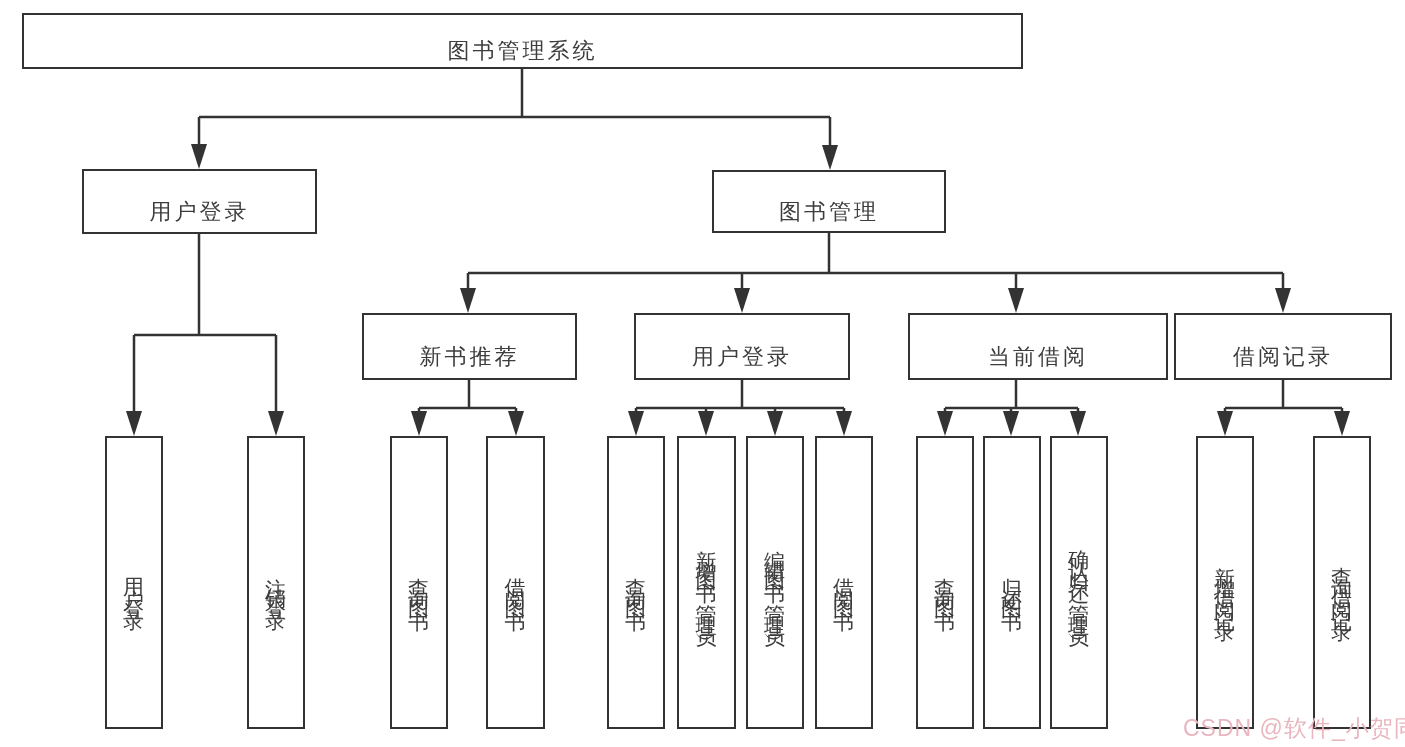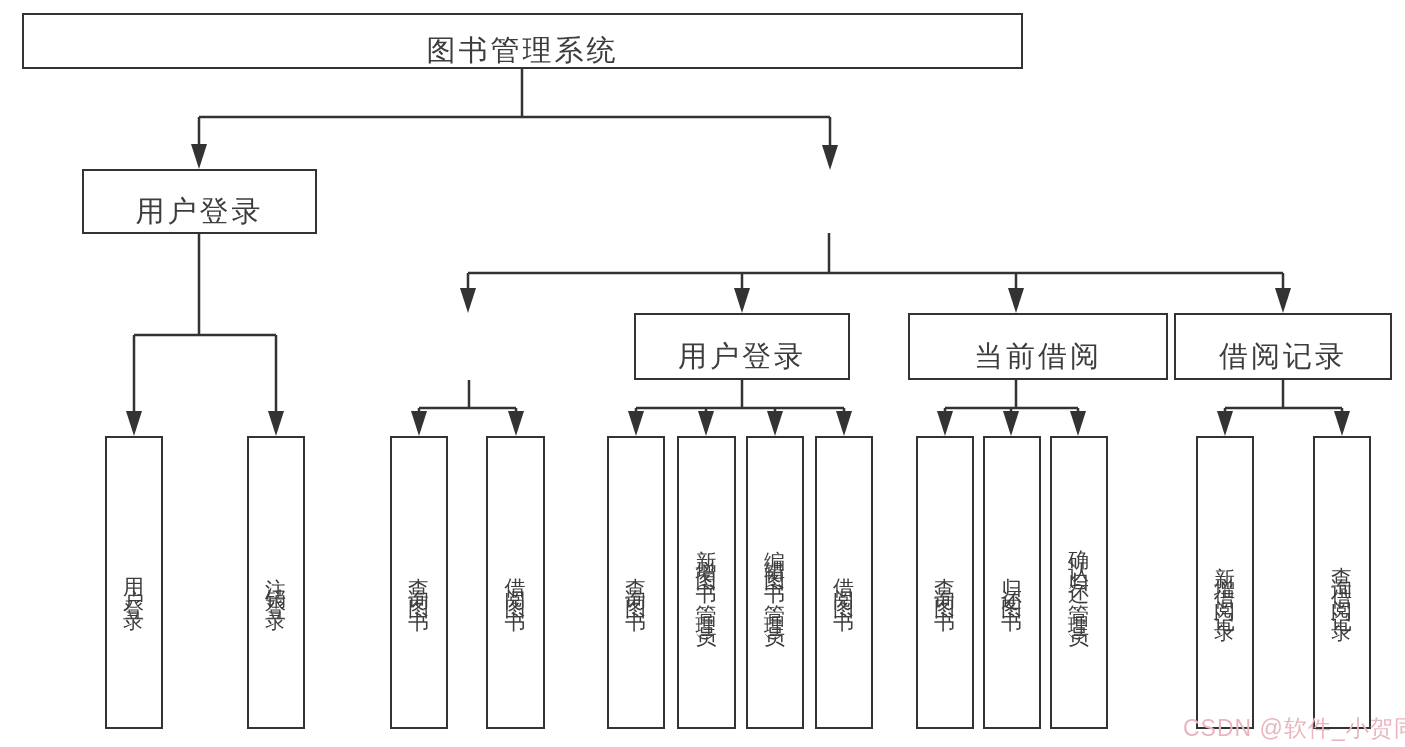--- a/index.html
+++ b/index.html
@@ -6,21 +6,21 @@
   .canvas{
     position:relative;width:1405px;height:747px;background:#ffffff;
     font-family:"Liberation Sans","DejaVu Sans",sans-serif;color:#3d3d3d;overflow:hidden;
   }
   svg.wires{position:absolute;left:0;top:0;width:1405px;height:747px;}
   .box{
     position:absolute;border:2.5px solid #333333;background:#ffffff;
     box-sizing:border-box;display:flex;align-items:center;justify-content:center;
     z-index:2;
   }
-  .hlabel{font-size:29px;letter-spacing:3px;white-space:nowrap;margin-top:20px;}
+  .hlabel{font-size:22px;letter-spacing:3px;white-space:nowrap;margin-top:20px;}
   .vbox span{
     writing-mode:vertical-rl;text-orientation:mixed;
     font-size:21px;letter-spacing:11px;line-height:1;white-space:nowrap;
   }
   .watermark{
     position:absolute;left:1183px;top:713px;z-index:6;
     font-size:23px;letter-spacing:1px;color:#e9b6bf;white-space:nowrap;
   }
 </style>
 </head>
@@ -63,21 +63,27 @@
     </g>
   </svg>
 
   <div class="box" style="left:22px;top:13px;width:1001px;height:56px;">
     <span class="hlabel">图书管理系统</span>
   </div>
 
   <div class="box" style="left:82px;top:169px;width:235px;height:65px;">
     <span class="hlabel">用户登录</span>
   </div>
+  <div class="box" style="left:712px;top:170px;width:234px;height:63px;">
+    <span class="hlabel">图书管理</span>
+  </div>
 
+  <div class="box" style="left:362px;top:313px;width:215px;height:67px;">
+    <span class="hlabel">新书推荐</span>
+  </div>
   <div class="box" style="left:634px;top:313px;width:216px;height:67px;">
     <span class="hlabel">用户登录</span>
   </div>
   <div class="box" style="left:908px;top:313px;width:260px;height:67px;">
     <span class="hlabel">当前借阅</span>
   </div>
   <div class="box" style="left:1174px;top:313px;width:218px;height:67px;text-align:right;">
     <span class="hlabel">借阅记录</span>
   </div>
 

